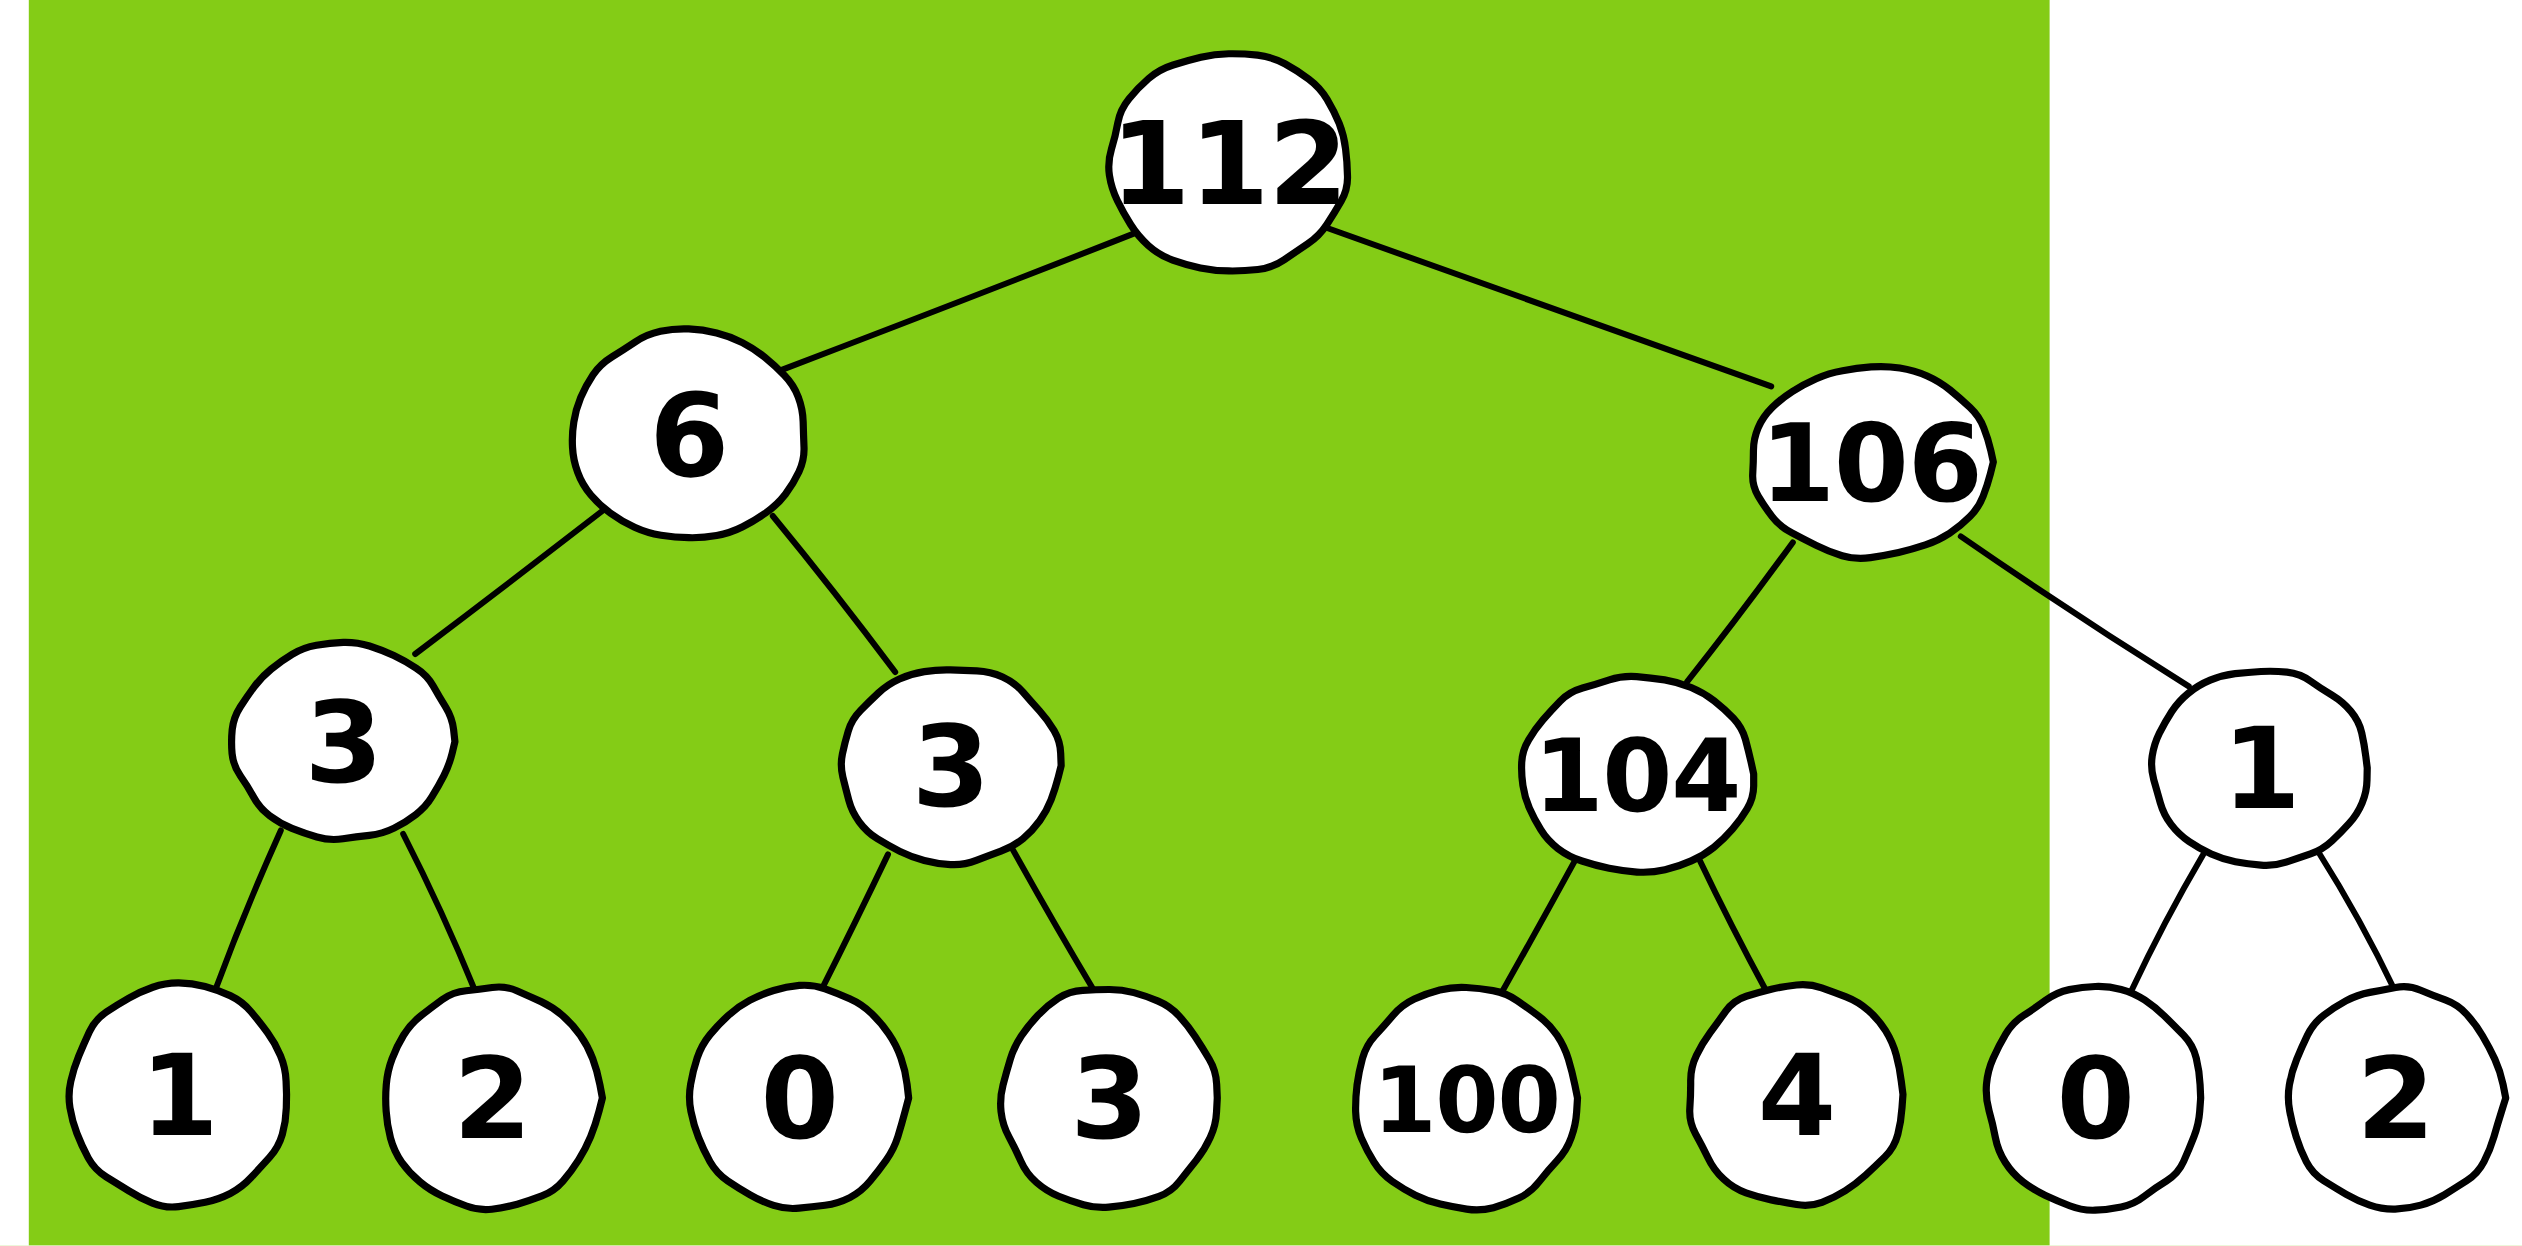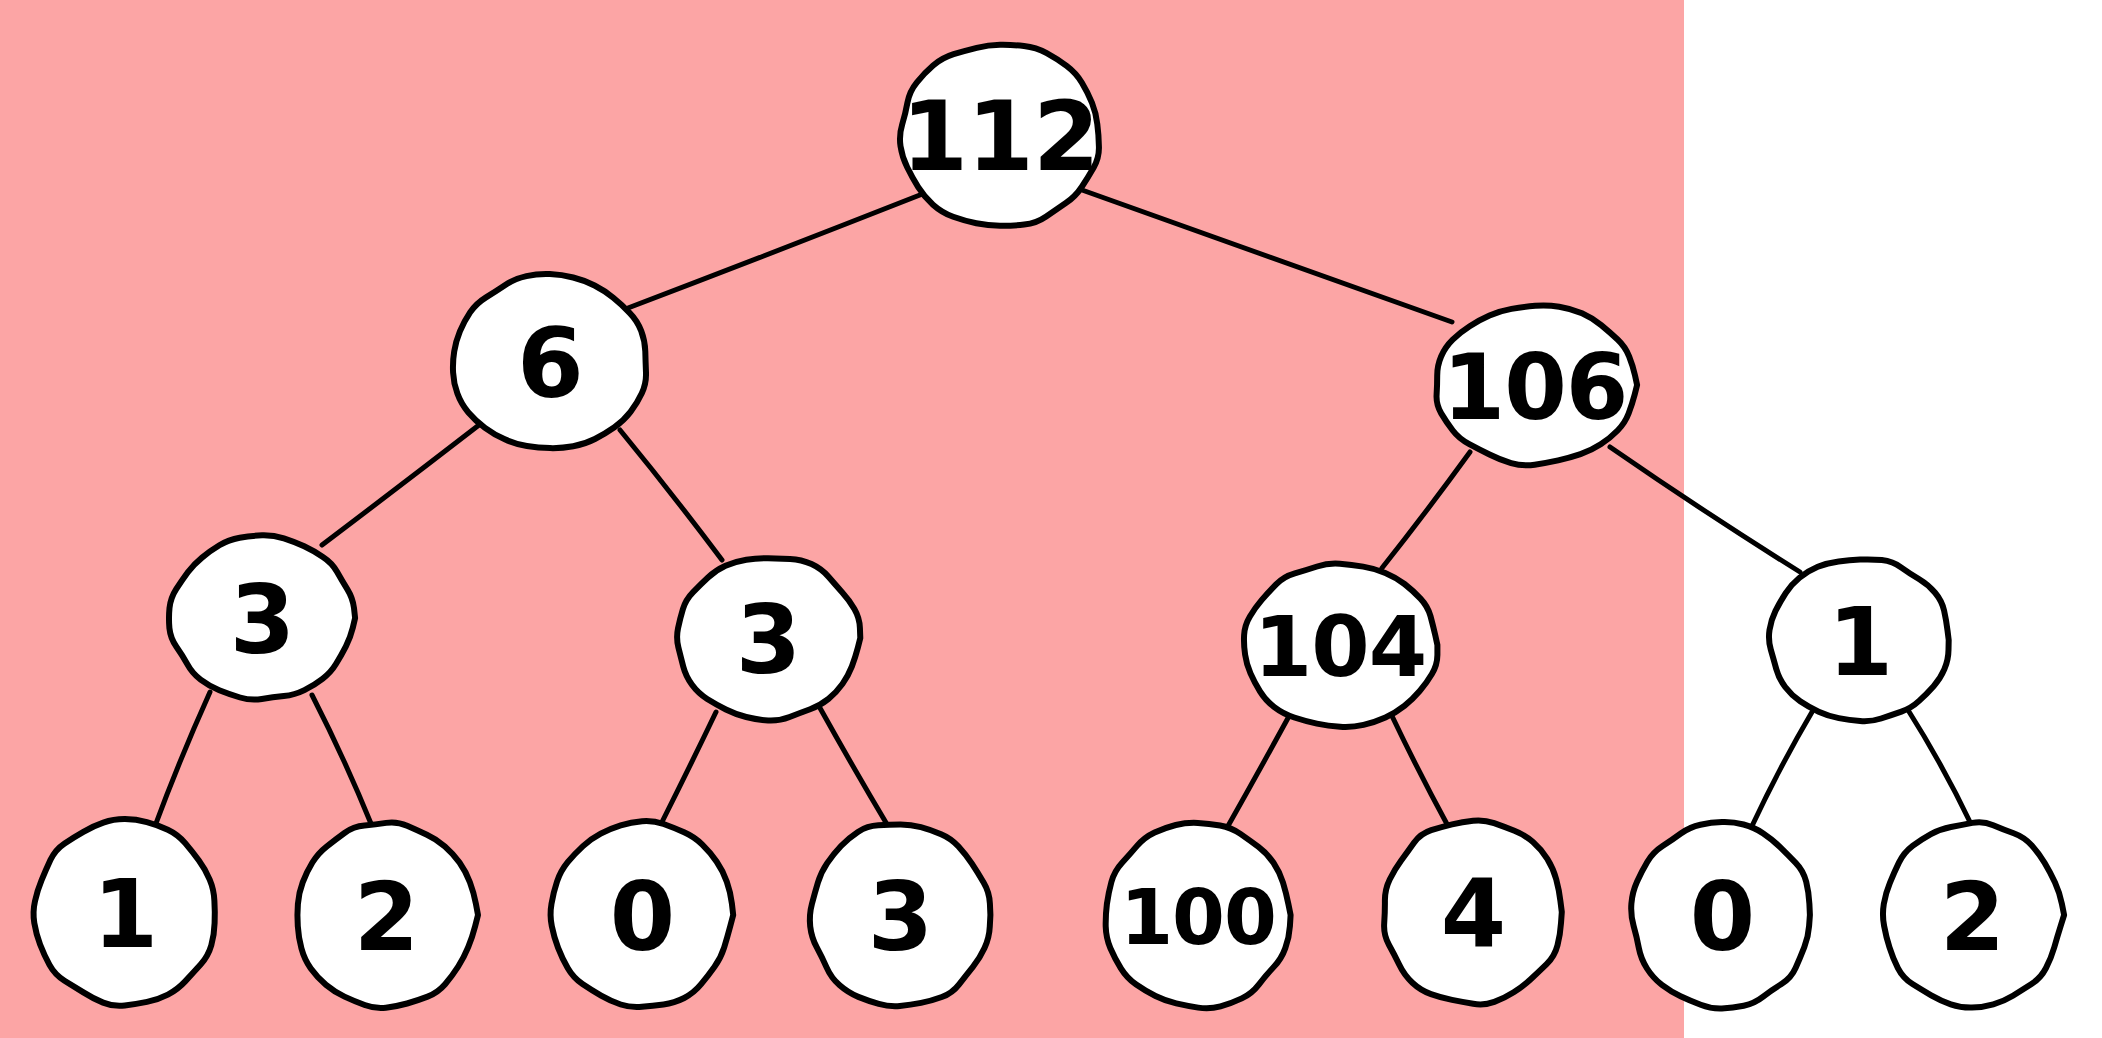--- a/index.html
+++ b/index.html
@@ -10,21 +10,22 @@
   body {
     width: 2102px;
     height: 1038px;
     overflow: hidden;
     font-family: "DejaVu Sans", sans-serif;
   }
   #canvas-wrap {
     position: relative;
     width: 1684px;
     height: 1038px;
-    background: #fca5a5;
+    background: #84cc16;
+    margin-left: 24px;
   }
   svg#tree-svg {
     position: absolute;
     left: 0;
     top: 0;
     width: 2102px;
     height: 1038px;
     display: block;
   }
   .node-label {

